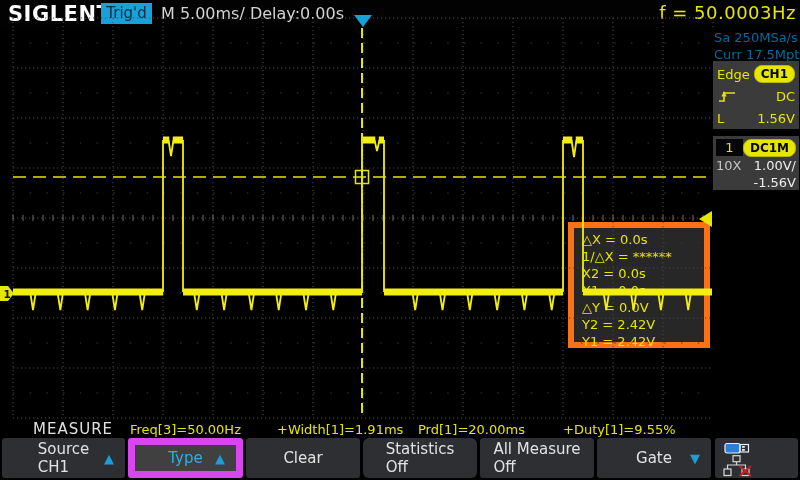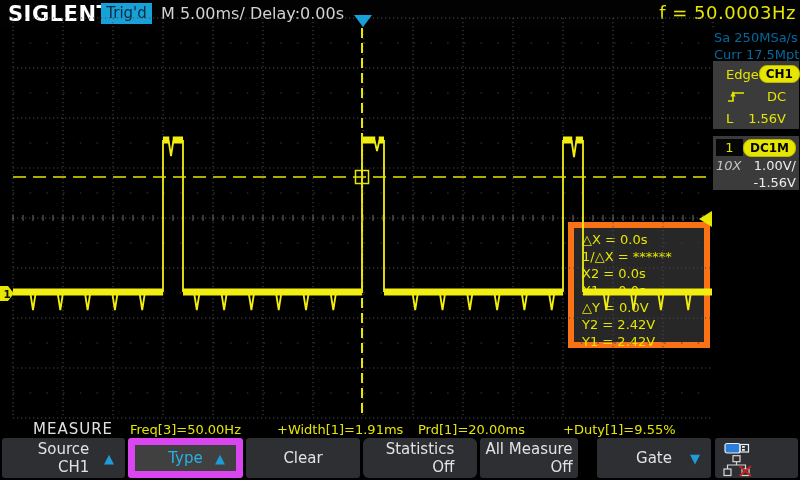--- a/index.html
+++ b/index.html
@@ -16,38 +16,38 @@
   
   .cursor-box{position:absolute;left:568px;top:222px;width:142px;height:126px;z-index:2;
               background:rgba(44,44,44,.88);border:6px solid #f97316;box-sizing:border-box;
               padding:3px 0 0 8px;}
   .cur-line{font-size:13px;line-height:17px;color:#e6e600;white-space:pre;}
   
   .scope-svg{position:absolute;left:0;top:0;z-index:3;pointer-events:none;}
   
   .sidebar{position:absolute;left:712px;top:28px;width:88px;height:392px;background:#000;z-index:4;}
   .acq{position:absolute;left:2px;color:#0369a1;font-size:13px;white-space:nowrap;}
-  .panel{position:absolute;left:1px;width:86px;background:#3b3b3b;box-sizing:border-box;padding:2px 13px;}
+  .panel{position:absolute;left:1px;width:86px;background:#3b3b3b;box-sizing:border-box;padding:2px 4px;}
   .prow{display:flex;justify-content:space-between;align-items:center;}
   .yel{color:#e6e600;font-size:13px;}
   .wht{color:#ececec;font-size:13px;}
-  .gry{color:#c4c4c4;font-size:13px;font-style:italic;}
+  .gry{color:#c4c4c4;font-size:13px;}
   .badge{background:#e6e600;color:#050505;font-size:12px;font-weight:bold;
          border-radius:8px;padding:1px 6px;border:1px solid #b8b800;}
   .ch-num{display:inline-block;width:38px;text-align:center;background:#060606;
           color:#e6e600;font-size:13px;padding:1px 0;}
   
   .measure-bar{position:absolute;left:0;top:420px;width:800px;height:17px;background:#000;z-index:1;}
   .measure-title{position:absolute;left:33px;top:0;font-size:15px;color:#e0e0e0;letter-spacing:1px;}
   .measure-item{position:absolute;top:2px;font-size:13px;color:#e6e600;white-space:nowrap;}
   
   .menu-bar{position:absolute;left:0;top:437px;width:800px;height:43px;background:#000;z-index:1;}
   .menu-btn{position:absolute;top:1px;height:40px;background:#2d2f33;border-radius:3px;
             box-sizing:border-box;display:flex;align-items:center;justify-content:center;}
-  .menu-btn .btn-lines{text-align:right;color:#e2e2e2;font-size:15px;line-height:18px;}
+  .menu-btn .btn-lines{text-align:left;color:#e2e2e2;font-size:15px;line-height:18px;}
   .menu-btn.selected{background:#404040;border:7px solid #d946ef;}
   .menu-btn.selected .btn-lines{color:#2ab0e8;}
   .btn-arrow{position:absolute;right:11px;top:50%;transform:translateY(-50%);
              color:#1e9cd8;font-size:13px;}
   .icon-panel{position:absolute;left:715px;top:1px;width:83px;height:40px;background:#2d2f33;border-radius:3px;}
   .icon-panel svg{position:absolute;}
 </style>
 </head>
 <body>
 
@@ -140,21 +140,21 @@
         <span class="btn-arrow">▲</span>
       </div><div class="menu-btn" style="left: 246px; width: 114px;">
         <div class="btn-lines">
           <div>Clear</div>
         </div>
       </div><div class="menu-btn" style="left: 363px; width: 114px; border-radius: 6px;">
         <div class="btn-lines">
           <div>Statistics</div>
           <div>Off</div>
         </div>
-      </div><div class="menu-btn" style="left: 480px; width: 98px;">
+      </div><div class="menu-btn" style="left: 480px; width: 114px;">
         <div class="btn-lines">
           <div>All Measure</div>
           <div>Off</div>
         </div>
       </div><div class="menu-btn" style="left: 597px; width: 114px;">
         <div class="btn-lines">
           <div>Gate</div>
         </div>
         <span class="btn-arrow">▼</span>
       </div></span>

